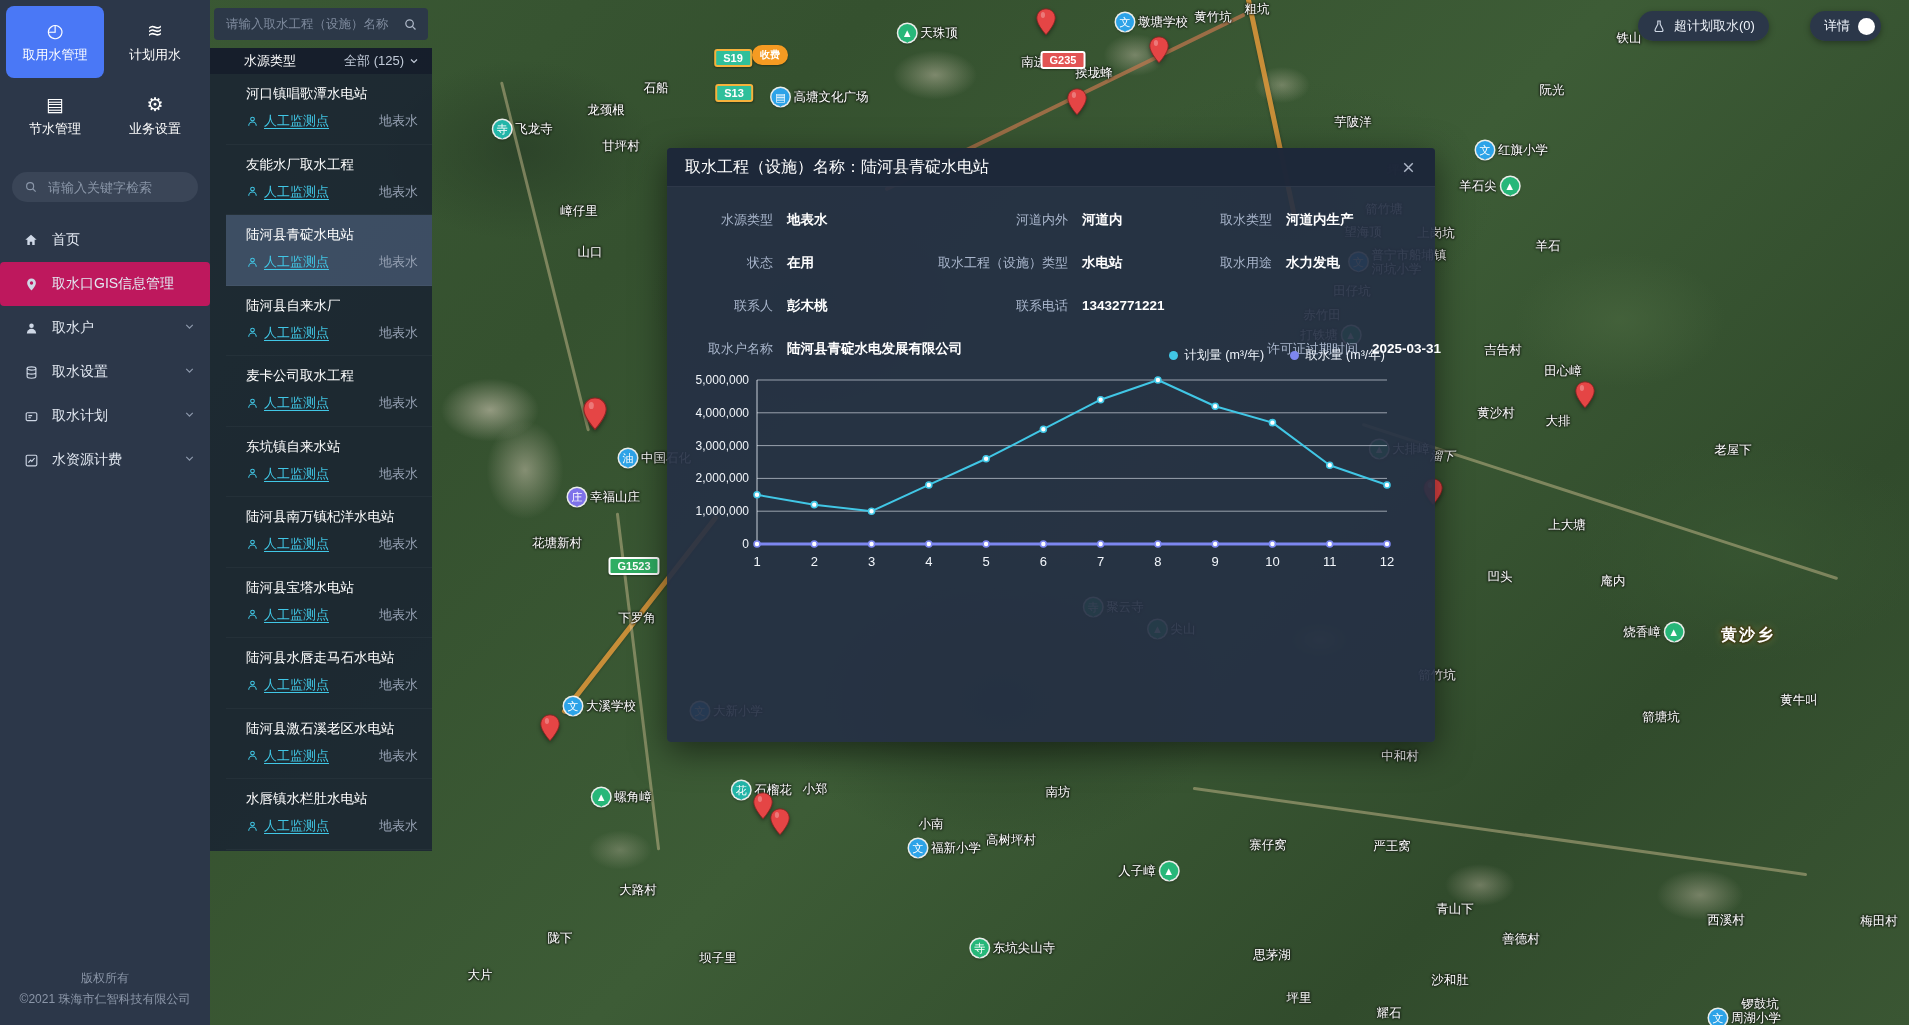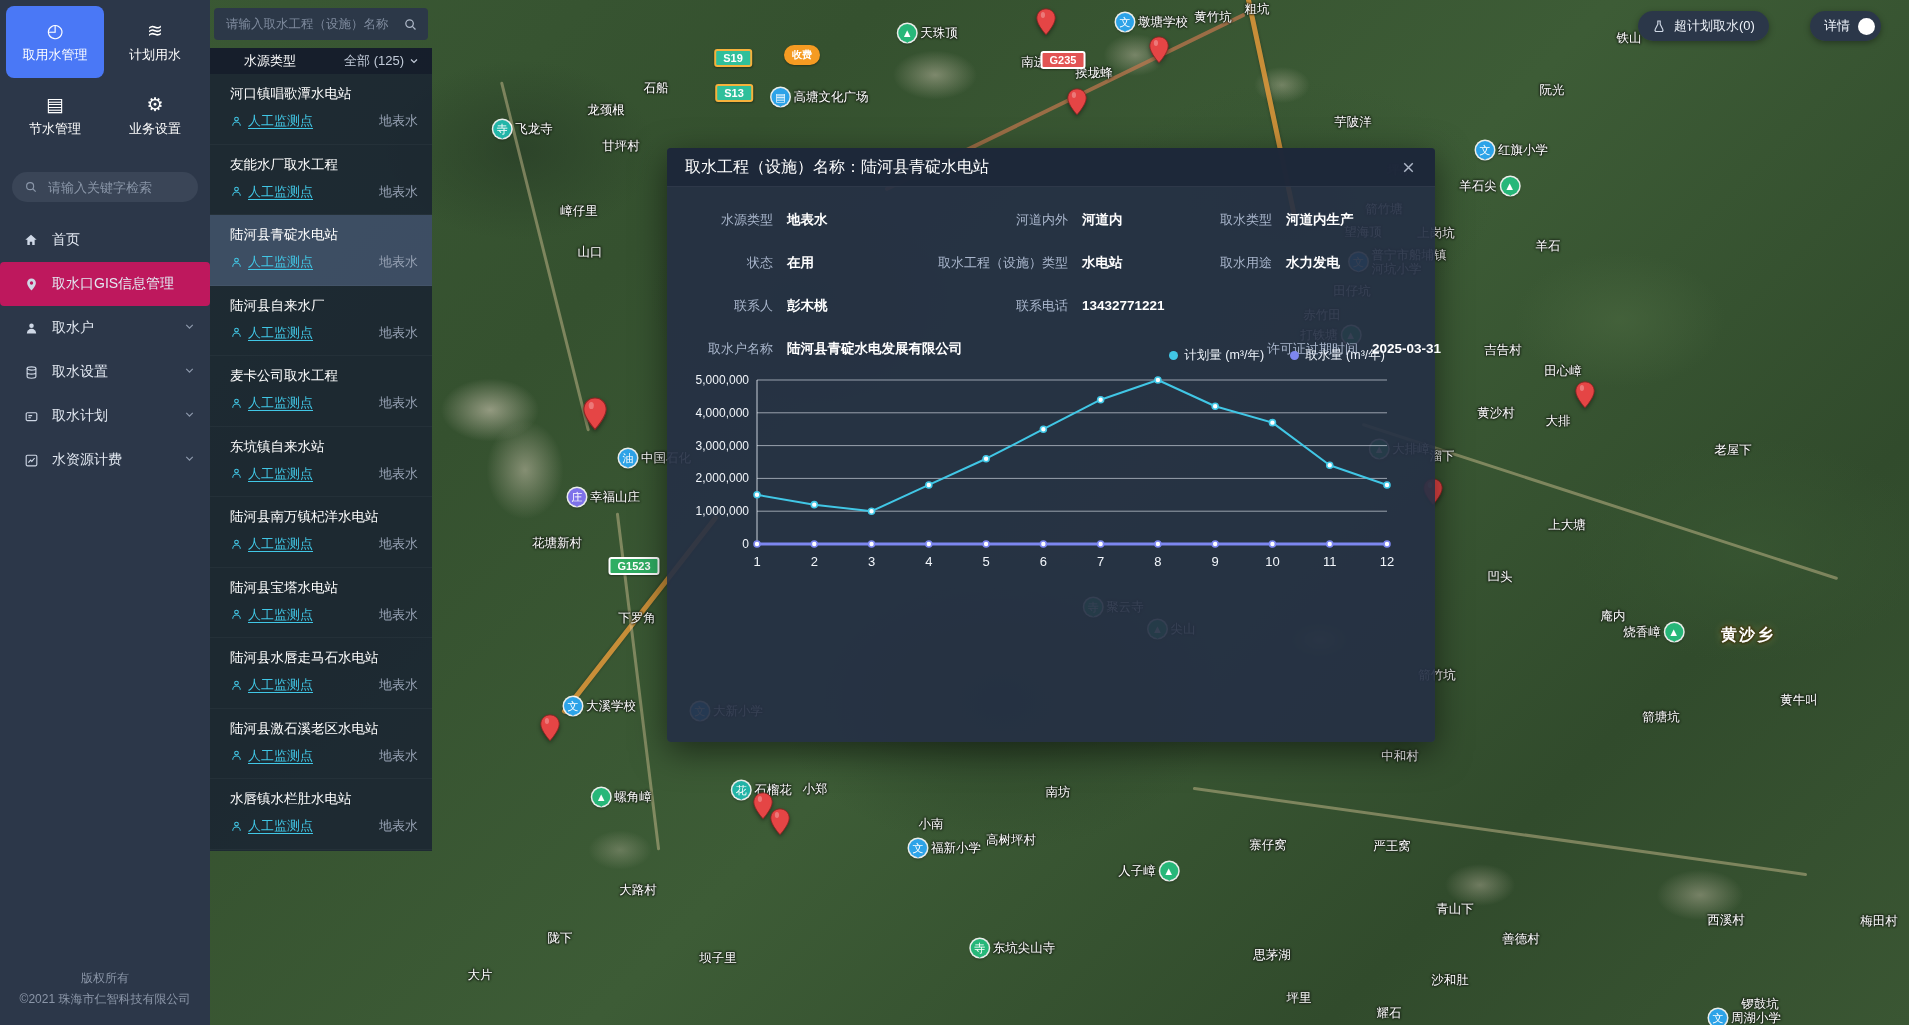--- a/index.html
+++ b/index.html
@@ -78,21 +78,21 @@
   .panel{position:absolute;left:210px;top:0;width:222px;height:100%;z-index:20;}
   .p-search{margin:8px 4px 0 4px;height:32px;background:rgba(44,55,73,.96);border-radius:4px;display:flex;align-items:center;
     padding:0 10px;gap:6px;}
   .p-search input{background:transparent;border:none;outline:none;color:#cdd6e4;font-size:12.5px;width:100%;font-family:inherit;}
   .p-search input::placeholder{color:#7f8b9e}
   .p-search .lens{color:#aeb8c8;flex:none}
   .p-body{position:absolute;left:0;right:0;top:48px;height:803px;background:rgba(26,35,50,.86);overflow:hidden;}
   .p-filter{height:26px;background:rgba(16,24,38,.6);display:flex;align-items:center;padding:0 12px 0 34px;color:#fff;font-size:13px;cursor:pointer;}
   .p-filter .fval{margin-left:auto;color:#c2cbd9;display:flex;align-items:center;gap:4px;}
   .p-item{height:70.5px;position:relative;padding:11px 14px 0 20px;box-sizing:border-box;cursor:pointer;
-    border-bottom:1px solid rgba(255,255,255,.035);}
+    border-bottom:1px solid rgba(255,255,255,.035);margin-left:16px;}
   .p-item.sel{background:rgba(88,108,140,.55);}
   .p-name{color:#fff;font-size:13.5px;margin-bottom:9px;white-space:nowrap;overflow:hidden;}
   .p-sub{display:flex;align-items:center;gap:5px;color:#41c7e6;font-size:13px;}
   .p-sub .mon{text-decoration:underline;text-underline-offset:3px;}
   .p-sub .wtype{margin-left:auto;color:#97a2b4;text-decoration:none;}
   
   .modal{position:absolute;left:667px;top:148px;width:768px;height:594px;z-index:25;
     background:rgba(37,48,68,.92);border-radius:4px;box-shadow:0 10px 34px rgba(0,0,0,.5);}
   .m-head{height:38px;background:rgba(29,39,57,.9);border-bottom:1px solid rgba(255,255,255,.08);
     display:flex;align-items:center;padding:0 18px;color:#fff;font-size:16px;border-radius:4px 4px 0 0;}
@@ -225,33 +225,33 @@
     <div class="mlabel" style="left: 1496px; top: 413px;">
       <span>黄沙村</span>
     </div>
     <div class="mlabel" style="left: 1558px; top: 421px;">
       <span>大排</span>
     </div>
     <div class="mlabel" style="left: 1400px; top: 449px;">
       <span class="poi poi-green">▲</span>
       <span>大排嶂</span>
     </div>
-    <div class="mlabel" style="left: 1442px; top: 456px;">
+    <div class="mlabel" style="left: 1442px; top: 456px; font-style: italic;">
       <span>溜下</span>
     </div>
     <div class="mlabel" style="left: 1733px; top: 450px;">
       <span>老屋下</span>
     </div>
     <div class="mlabel" style="left: 1567px; top: 525px;">
       <span>上大塘</span>
     </div>
     <div class="mlabel" style="left: 1500px; top: 577px;">
       <span>凹头</span>
     </div>
-    <div class="mlabel" style="left: 1613px; top: 616px; align-items: center;">
+    <div class="mlabel" style="left: 1613px; top: 581px; align-items: center;">
       <span>庵内</span>
     </div>
     <div class="mlabel" style="left: 1653px; top: 632px;">
       <span>烧香嶂</span>
       <span class="poi poi-green">▲</span>
     </div>
     <div class="mlabel big" style="left: 1748px; top: 635px;">
       <span>黄沙乡</span>
     </div>
     <div class="mlabel" style="left: 1437px; top: 675px;">
@@ -408,21 +408,21 @@
     <div class="pin" style="left: 1585px; top: 413px;"><svg width="21" height="28" viewBox="0 0 24 32">
     <path d="M12 1 C6 1 1.5 5.6 1.5 11.5 c0 7.8 10.5 19 10.5 19 s10.5-11.2 10.5-19 C22.5 5.6 18 1 12 1 Z" fill="#e54545" stroke="#8e2424" stroke-width="1"></path>
     <ellipse cx="8.5" cy="8" rx="2.4" ry="3.4" fill="rgba(255,255,255,0.28)"></ellipse>
       </svg></div>
     <div class="pin" style="left: 1433px; top: 510px;"><svg width="21" height="28" viewBox="0 0 24 32">
     <path d="M12 1 C6 1 1.5 5.6 1.5 11.5 c0 7.8 10.5 19 10.5 19 s10.5-11.2 10.5-19 C22.5 5.6 18 1 12 1 Z" fill="#e54545" stroke="#8e2424" stroke-width="1"></path>
     <ellipse cx="8.5" cy="8" rx="2.4" ry="3.4" fill="rgba(255,255,255,0.28)"></ellipse>
       </svg></div>
     <div class="badge prov" style="left: 733px; top: 58px;">S19</div>
     <div class="badge prov" style="left: 734px; top: 93px;">S13</div>
-    <div class="badge toll" style="left: 770px; top: 55px; margin-left: 32px;">收费</div>
+    <div class="badge toll" style="left: 770px; top: 55px;">收费</div>
     <div class="badge nat" style="left: 1063px; top: 60px;">G235</div>
     <div class="badge g15" style="left: 634px; top: 566px;">G1523</div>
   </div>
 
 <div class="ctrl" style="left:1638px;top:11px;">
   <span style="display:flex">
     <svg width="14" height="15" viewBox="0 0 24 24" fill="none" stroke="#cfd8e6" stroke-width="2">
         <path d="M9 2.5 h6 M10 2.5 v5.5 l-4.6 9.2 a2.2 2.2 0 0 0 2 3.3 h9.2 a2.2 2.2 0 0 0 2-3.3 L14 8 V2.5"></path>
       </svg>
   </span>

